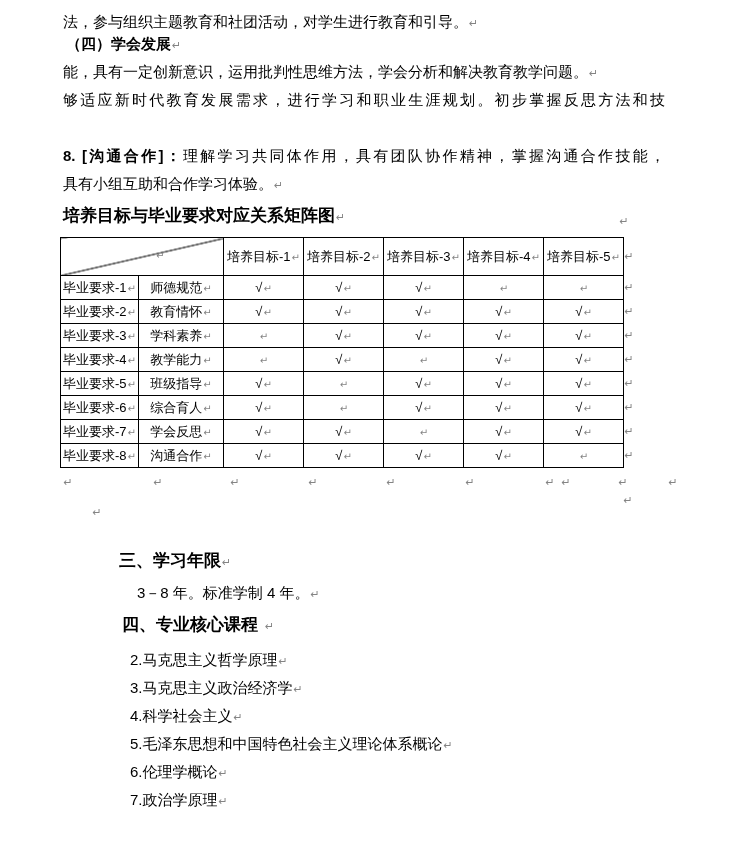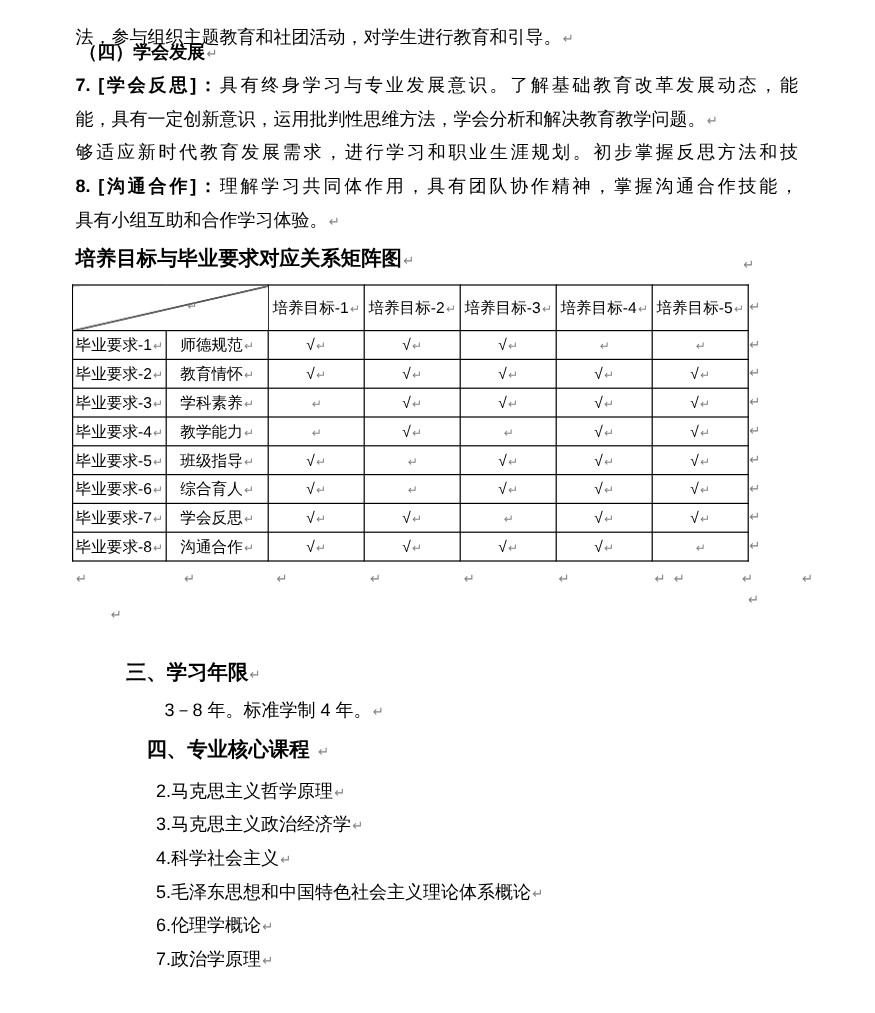--- a/index.html
+++ b/index.html
@@ -36,32 +36,29 @@
       #ffffff calc(50% - 1px), #555 calc(50% - 0.5px),
       #555 calc(50% + 0.5px), #ffffff calc(50% + 1px));
   }
   th.diag .pmark{position:absolute;left:58%;top:12px;}
   .title17{font-size:17px;font-weight:bold;}
   .head17{font-size:17px;font-weight:bold;}
 </style>
 </head>
 <body>
 
-<div class="abs txt15 line28" style="left:63px;top:18px;">
+<div class="abs txt15 line28" style="left:63px;top:8px;">
   <span>法，参与组织主题教育和社团活动，对学生进行教育和引导。</span><span class="pmark">↵</span>
 </div>
 
 <div class="abs txt15 line28 bold" style="left:66px;top:30px;">
   <span>（四）学会发展</span><span class="pmark">↵</span>
 </div>
 
 <div class="abs txt15 para" style="left:63px;top:58px;">
-  <div class="line28 fill">
-    <span class="bold">7. [学会反思]：</span><span>具有终身学习与专业发展意识。了解基础教育改革发展动态，能</span>
-  </div>
   <div class="line28">
     <span>能，具有一定创新意识，运用批判性思维方法，学会分析和解决教育教学问题。</span><span class="pmark">↵</span>
   </div>
   <div class="line28 fill">
     <span>够适应新时代教育发展需求，进行学习和职业生涯规划。初步掌握反思方法和技</span>
   </div>
 </div>
 
 <div class="abs txt15 para" style="left:63px;top:142px;">
   <div class="line28 fill">
@@ -169,21 +166,21 @@
           <td><span>√</span><span class="pmark">↵</span></td>
           <td><span>√</span><span class="pmark">↵</span></td>
           <td><span>√</span><span class="pmark">↵</span></td>
           <td><span>√</span><span class="pmark">↵</span></td>
           <td><span class="pmark">↵</span></td>
         </tr>
       </tbody>
   </table>
 </div>
 
-<div class="abs head17 line28" style="left:105px;top:547px;">
+<div class="abs head17 line28" style="left:119px;top:547px;">
   <span>三、学习年限</span><span class="pmark">↵</span>
 </div>
 <div class="abs txt15 line28" style="left:137px;top:579px;">
   <span>3－8 年。标准学制 4 年。</span><span class="pmark">↵</span>
 </div>
 
 <div class="abs head17 line28" style="left:122px;top:611px;text-align:right;">
   <span>四、专业核心课程</span><span class="pmark gap">↵</span>
 </div>
 

